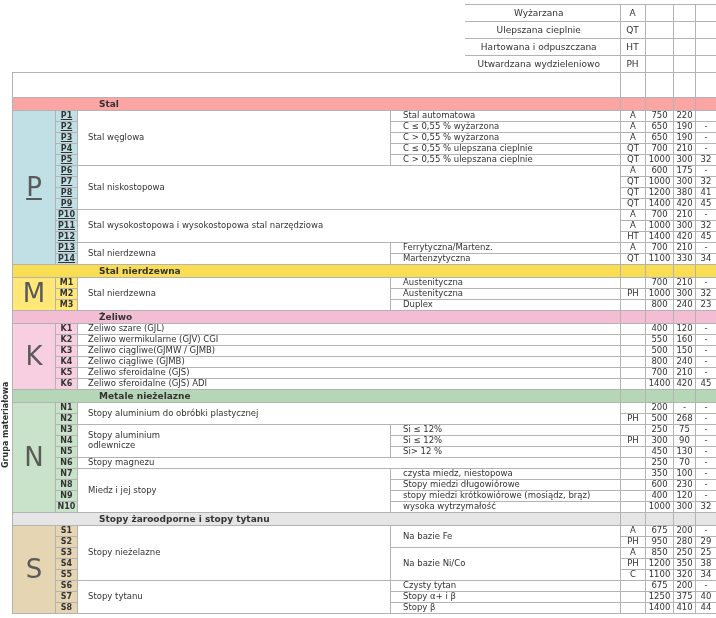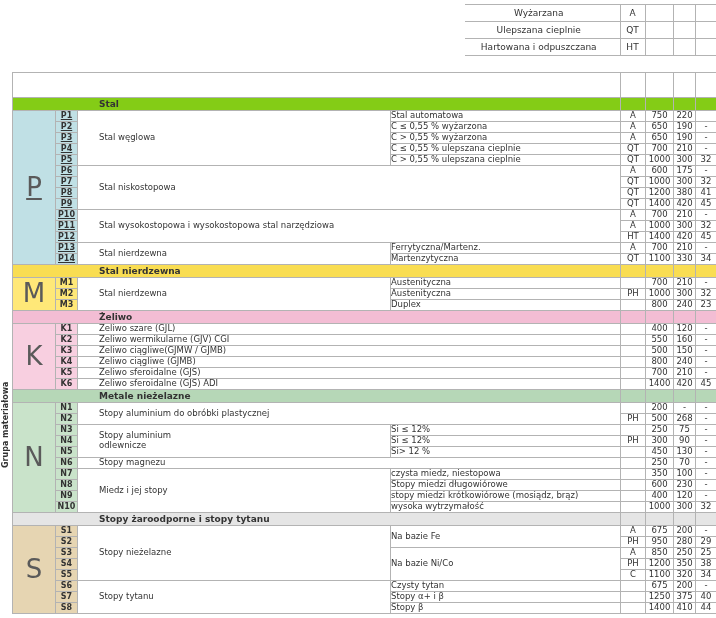--- a/index.html
+++ b/index.html
@@ -18,27 +18,27 @@
   
   #main{position:absolute;top:72px;left:12px;width:704px;}
   #main tr{height:11px;}
   #main tr.toprow{height:25px;}
   #main tr.band{height:13px;}
   .band td{font-weight:bold;font-size:9px;}
   .band .hdr{padding-left:86px;}
 
   .letter{font-size:26px;color:#5a5a5a;text-align:center;vertical-align:middle;}
   .code{font-weight:bold;text-align:center;font-size:8px;}
-  .g{padding-left:21px;white-space:pre-line;}
-  .cd{}
+  .g{padding-left:10px;white-space:pre-line;}
+  .cd{padding-left:12px;}
   .t{text-align:center;}
   .n{text-align:center;}
 
   
-  .pc{background:#c0e0e5;text-decoration:underline;} .pb{background:#84cc16;}
+  .pc{background:#c0e0e5;text-decoration:underline;} .pb{background:#fca5a5;}
   .mc{background:#ffe878;} .mb{background:#f9dd52;}
   .kc{background:#f8cfe0;} .kb{background:#f3bdd4;}
   .nc{background:#c9e3ca;} .nb{background:#b6d7b7;}
   .sc{background:#e6d5b2;} .sb{background:#e5e5e5;}
 
   
   #side-label{position:absolute;left:1px;top:468px;transform:rotate(-90deg);
     transform-origin:0 0;white-space:nowrap;font-size:8px;font-weight:bold;color:#333;}
 </style>
 </head>
@@ -69,20 +69,27 @@
         <td></td>
         <td></td>
   </tr>
   <tr>
     <td class="llabel">Hartowana i odpuszczana</td>
     <td class="lcode">HT</td>
     <td></td>
         <td></td>
         <td></td>
   </tr>
+  <tr>
+    <td class="llabel">Utwardzana wydzieleniowo</td>
+    <td class="lcode">PH</td>
+    <td></td>
+        <td></td>
+        <td></td>
+  </tr>
 </tbody>
   </table>
 
 <table id="main">
   <colgroup>
       <col style="width:43px">
       <col style="width:22px">
       <col style="width:313px">
       <col style="width:230px">
       <col style="width:25px">

